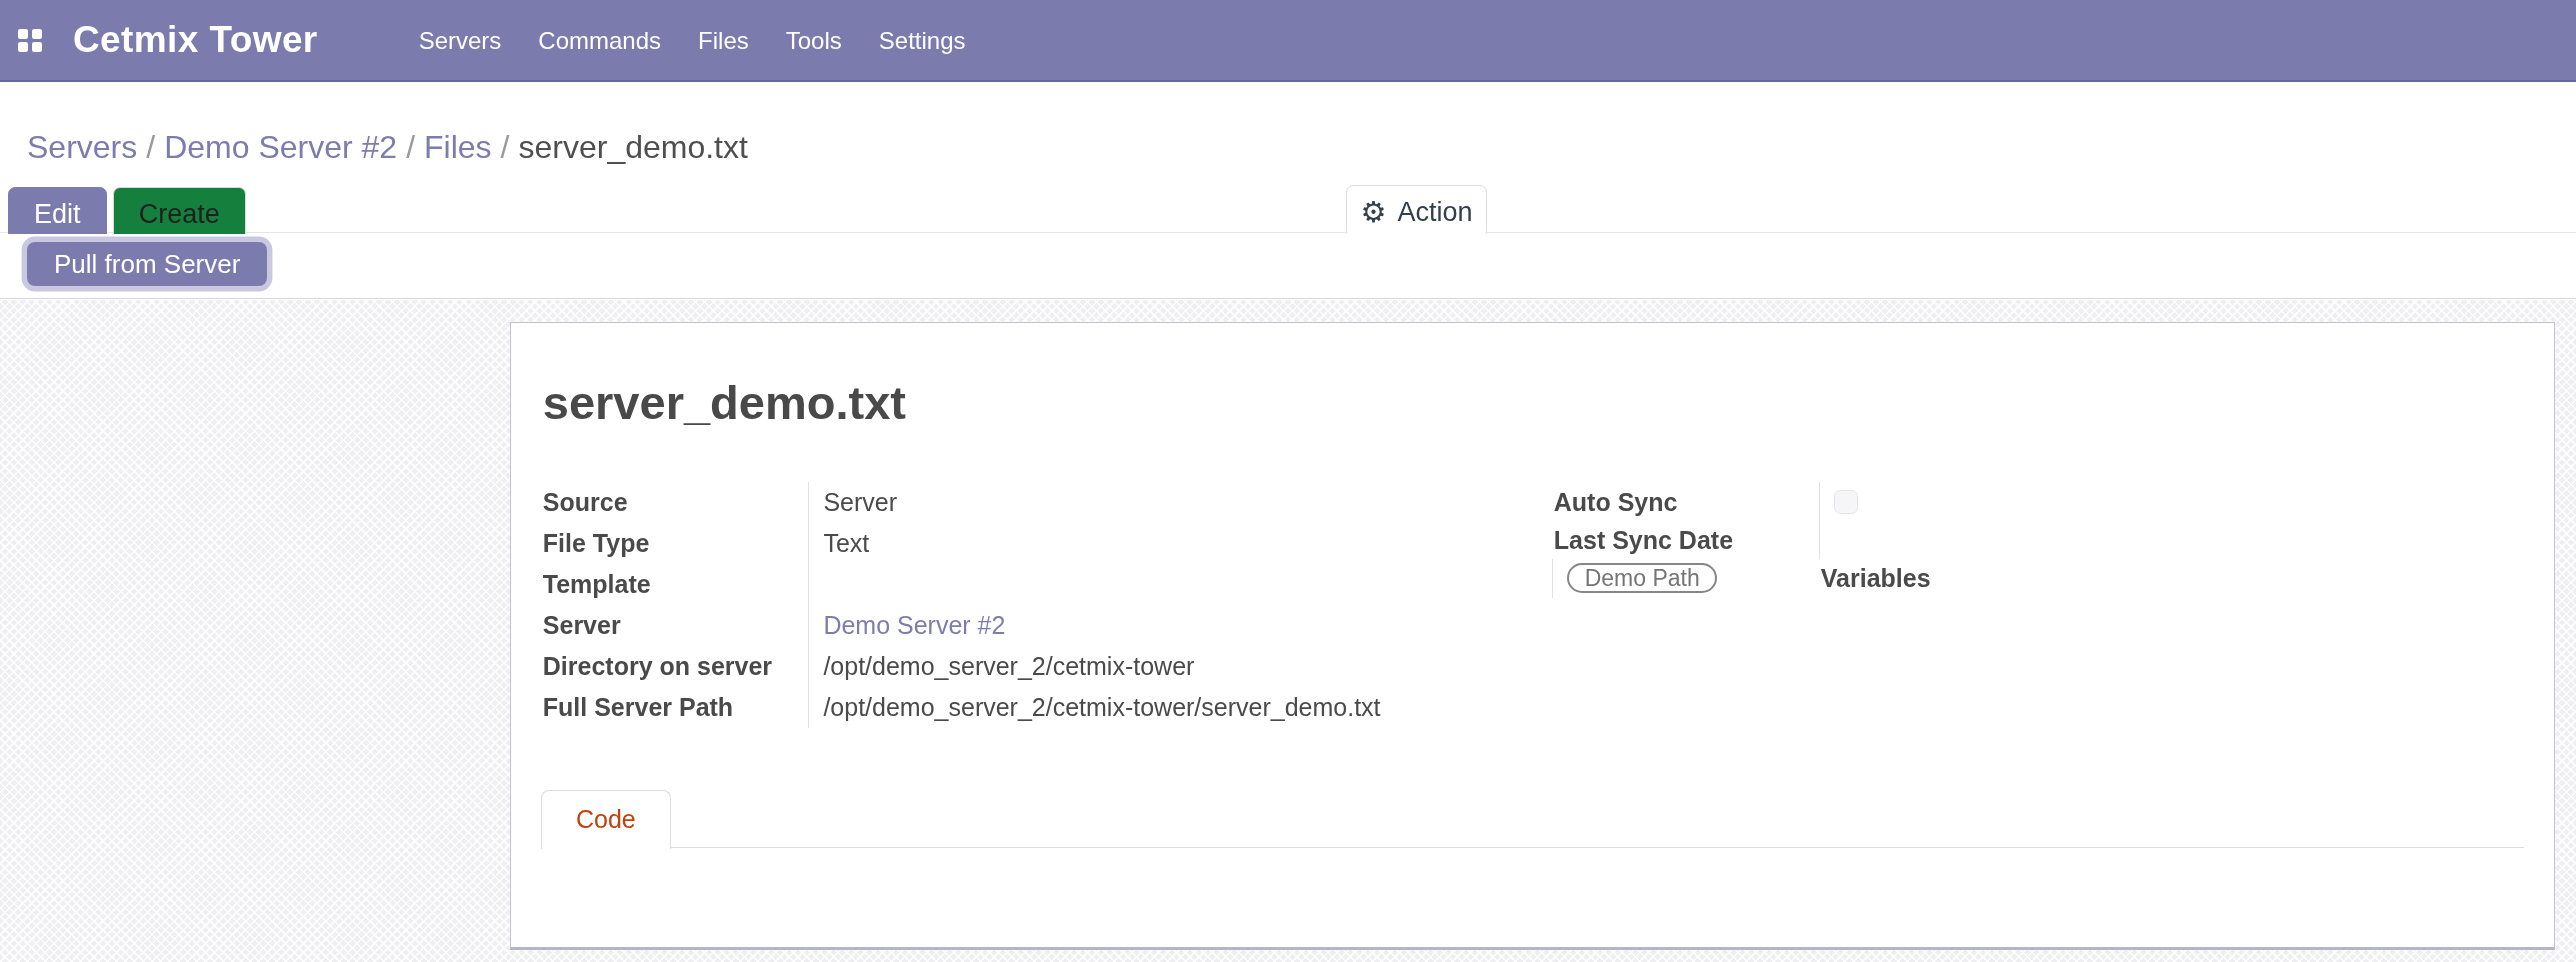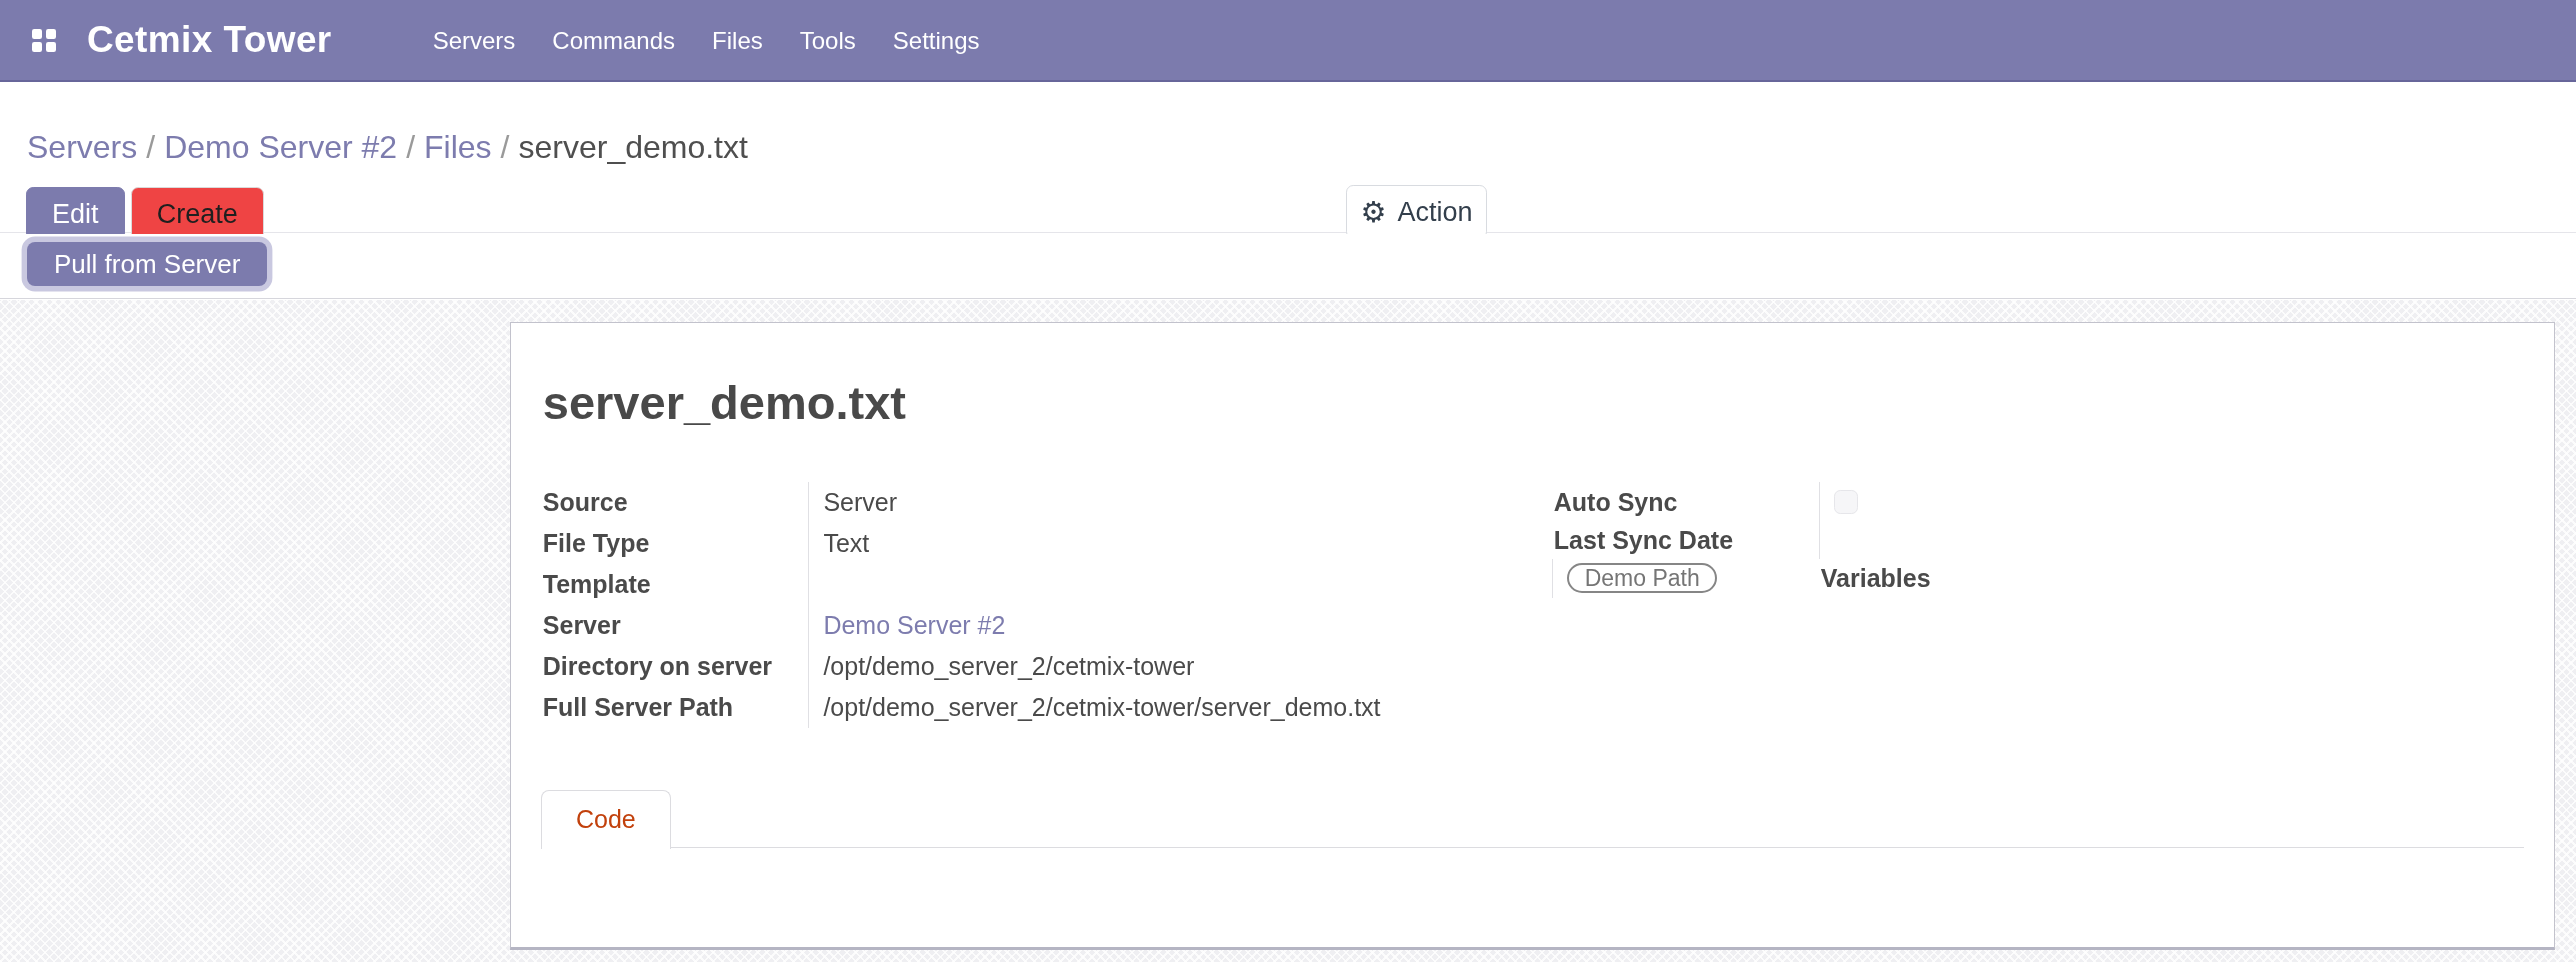--- a/index.html
+++ b/index.html
@@ -8,21 +8,21 @@
     width:2576px; height:962px; position:relative; overflow:hidden;
     font-family:"Liberation Sans","DejaVu Sans",sans-serif;
     background:#ffffff; color:#4a4a4a;
     -webkit-font-smoothing:antialiased;
   }
 
   
   .navbar {
     position:absolute; top:0; left:0; right:0; height:82px;
     background:#7c7bad; border-bottom:2.7px solid #67669a;
-    display:flex; align-items:center; padding-left:32px;
+    display:flex; align-items:center; padding-left:18px;
   }
   .apps-icon {
     width:23px; height:23px; display:grid;
     grid-template-columns:10px 10px; grid-template-rows:10px 10px; gap:3.6px;
     cursor:pointer;
   }
   .apps-icon span { background:#ffffff; border-radius:2.2px; }
   .navbar-brand {
     color:#ffffff; font-size:37px; font-weight:700; margin-left:32px;
     letter-spacing:0.4px; white-space:nowrap; cursor:pointer;
@@ -38,29 +38,29 @@
     position:absolute; top:84px; left:0; right:0; height:149px;
     background:#ffffff; border-bottom:0.9px solid #e5e5ea;
   }
   .breadcrumb {
     position:absolute; left:27px; top:43px; font-size:32px; line-height:41px;
     white-space:nowrap;
   }
   .breadcrumb .crumb-link { color:#7d7cae; cursor:pointer; }
   .breadcrumb .crumb-sep { color:#9a9a9a; padding:0 9px; }
   .breadcrumb .crumb-current { color:#4f4f4f; }
-  .btn-row { position:absolute; left:26px; top:103px; display:flex; gap:6.3px; }
+  .btn-row { position:absolute; left:8px; top:103px; display:flex; gap:6.3px; }
   .btn {
     display:inline-flex; align-items:center; justify-content:center;
     height:54px; padding:0 25px; font-size:27px; border-radius:7.2px;
     border:1.8px solid transparent; cursor:pointer; white-space:nowrap;
     font-family:inherit;
   }
   .btn-primary { background:#7c7bad; border-color:#7c7bad; color:#ffffff; }
-  .btn-outline { background:#ef4444; border-color:#dadada; color:#1f1f1f; }
+  .btn-outline { background:#15803d; border-color:#dadada; color:#1f1f1f; }
   .action-btn {
     position:absolute; left:1346px; top:101px; width:141px; height:54px;
     background:#ffffff; border:1.8px solid #d8dbe0; border-radius:7.2px;
     display:flex; align-items:center; justify-content:center; gap:10.8px;
     font-size:27px; color:#333f4c; cursor:pointer;
   }
   .gear-glyph { font-family:"DejaVu Sans",sans-serif; font-size:29px; line-height:1; color:#333f4c; }
 
   
   .status-strip {

